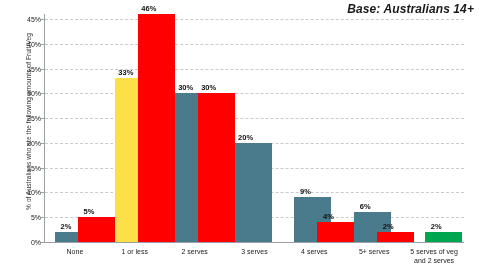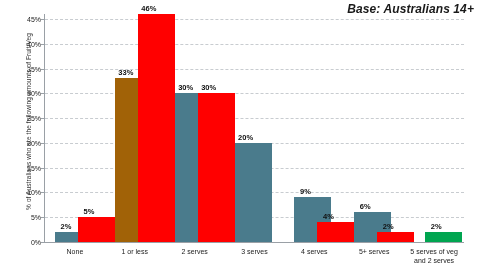--- a/index.html
+++ b/index.html
@@ -159,21 +159,21 @@
         <div class="group" style="left: 0px; width: 59.8571px;">
           <div class="bar b1" style="height: 9.91304px; background: rgb(74, 123, 140);">
             <div class="blab">2%</div>
           </div>
           <div class="bar b2" style="height: 24.7826px; background: rgb(255, 0, 0);">
             <div class="blab">5%</div>
           </div>
           <div class="xtick" style="width: 59.8571px; left: 0px;"><span>None</span></div>
         </div>
         <div class="group" style="left: 59.8571px; width: 59.8571px;">
-          <div class="bar b1" style="height: 163.565px; background: #a16207;">
+          <div class="bar b1" style="height: 163.565px; background: #fde047;">
             <div class="blab">33%</div>
           </div>
           <div class="bar b2" style="height: 228px; background: rgb(255, 0, 0);">
             <div class="blab">46%</div>
           </div>
           <div class="xtick" style="width: 59.8571px; left: 0px;"><span>1 or less</span></div>
         </div>
         <div class="group" style="left: 119.714px; width: 59.8571px;">
           <div class="bar b1" style="height: 148.696px; background: rgb(74, 123, 140);">
             <div class="blab">30%</div>

